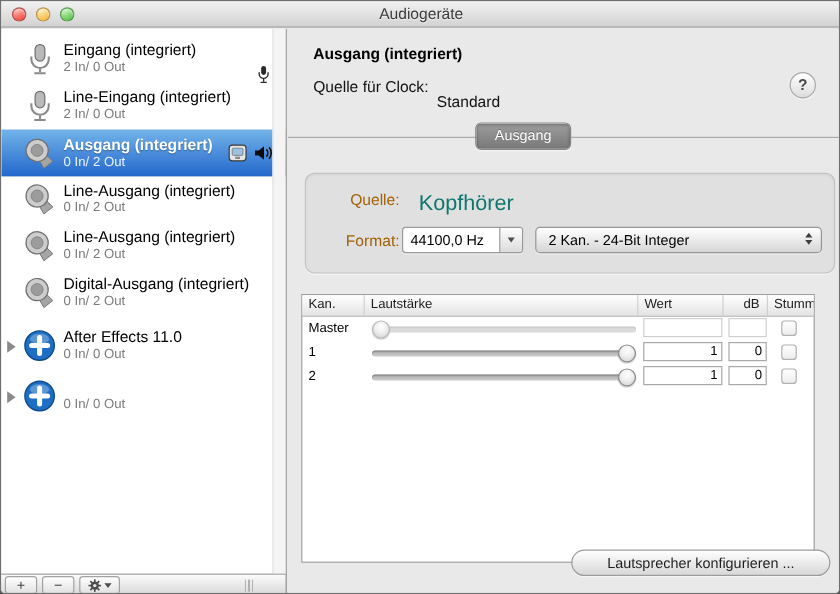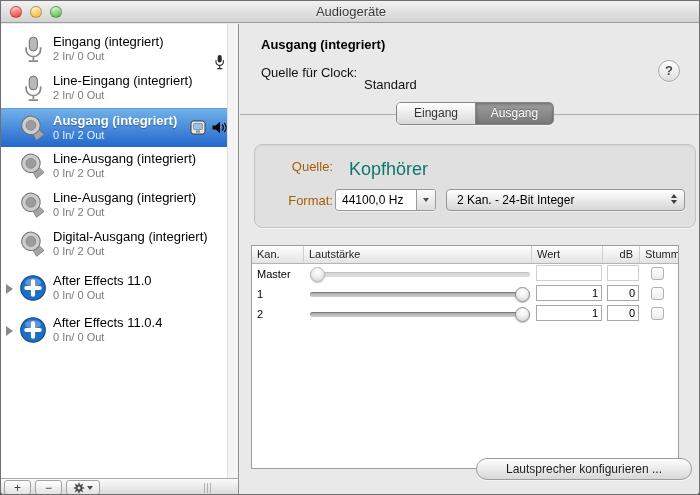--- a/index.html
+++ b/index.html
@@ -219,21 +219,20 @@
       <div class="dsub">0 In/ 0 Out</div>
     </div>
 
     <div class="device" style="margin-top:3px;">
       <div class="disclosure"></div>
       <svg class="devicon" style="left:18px;top:5px;width:28px;height:28px;" viewBox="0 0 24 24">
         <circle cx="12" cy="12" r="10.5" fill="#1e6fc4" stroke="#0d4a8c" stroke-width="1"></circle>
         <path d="M12 6.3 v11.4 M6.3 12 h11.4" stroke="#fff" stroke-width="3.6" stroke-linecap="round"></path>
         <ellipse cx="12" cy="7.2" rx="6.8" ry="3.6" fill="rgba(255,255,255,0.28)"></ellipse>
       </svg>
-      <div class="dtitle">After Effects 11.0.4</div>
       <div class="dsub">0 In/ 0 Out</div>
     </div>
 
     <div class="sb-scroll"></div>
   </div>
 
   <div class="sb-toolbar">
     <div class="tb-btn" style="left:3px;width:27px;">
       <span>+</span>
     </div>
@@ -258,21 +257,20 @@
 
   <div class="panel">
 
     <div class="dev-heading">Ausgang (integriert)</div>
     <div class="clock-label">Quelle für Clock:</div>
     <div class="clock-value">Standard</div>
     <div class="help-btn">?</div>
 
     <div class="tab-rule"></div>
     <div class="segmented">
-      <div class="seg">Eingang</div>
       <div class="seg active">Ausgang</div>
     </div>
 
     <div class="groupbox">
       <div class="gb-label" style="top:14px;">Quelle:</div>
       <div class="gb-value" style="top:14px;">Kopfhörer</div>
       <div class="gb-label" style="top:48px;">Format:</div>
 
       <div class="combo">
         <div class="combo-text">44100,0 Hz</div>

